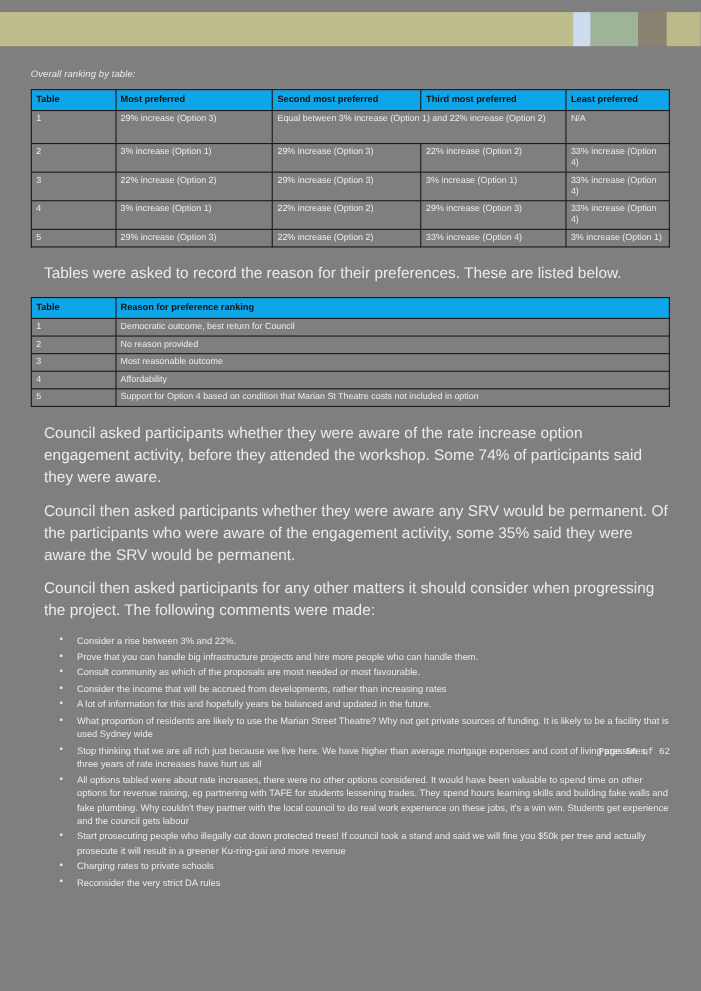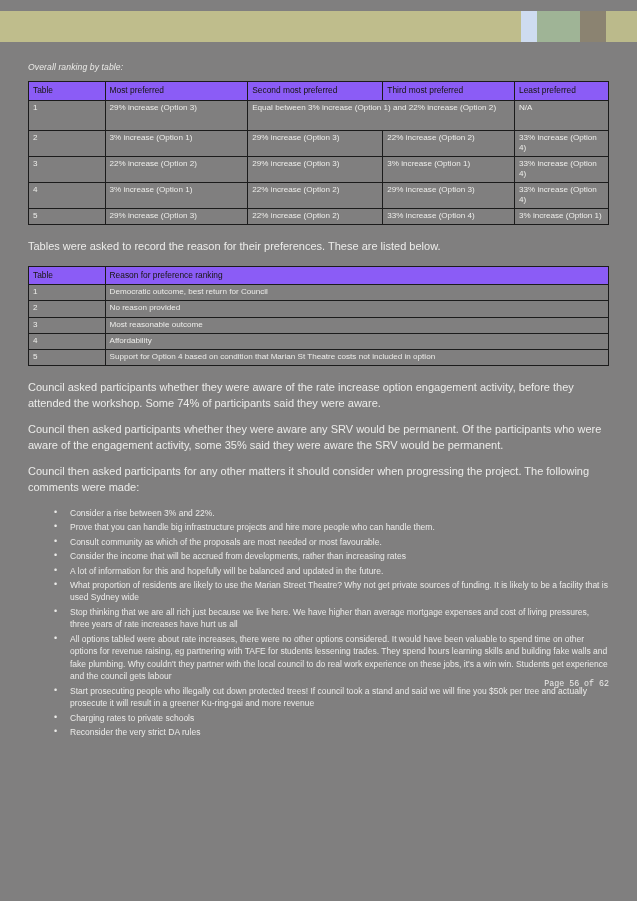--- a/index.html
+++ b/index.html
@@ -63,23 +63,23 @@
   table.doc-table th,
   table.doc-table td {
     border: 1px solid #1b1b1b;
     padding: 2px 4px 3px 4px;
     vertical-align: top;
     font-size: 8.1px;
     line-height: 1.25;
     text-align: left;
   }
   table.doc-table th {
-    background: #8b5cf6;
+    background: #0ea5e9;
     color: #15150f;
-    font-weight: normal;
+    font-weight: bold;
     font-size: 8.4px;
     padding-top: 3px;
     padding-bottom: 4px;
   }
   table.doc-table td {
     background: transparent;
     color: #ededea;
   }
 
   
@@ -90,23 +90,23 @@
   .t1 col.c5 { width: 16.2%; }
 
   
   .t2 col.c1 { width: 13.2%; }
   .t2 col.c2 { width: 86.8%; }
 
   .t1 tbody tr.tall td { height: 24px; }
 
   
   p.body-text {
-    font-size: 11px;
+    font-size: 14px;
     line-height: 1.42;
-    margin: 0 0 11px 0;
+    margin: 0 0 11px 12px;
     color: #ececea;
   }
 
   
   ul.comments {
     list-style: none;
     margin: 4px 0 0 0;
     padding: 0;
   }
   ul.comments li {
@@ -246,21 +246,21 @@
 
   <p class="body-text">Council asked participants whether they were aware of the rate increase option engagement activity, before they attended the workshop. Some 74% of participants said they were aware.</p>
   <p class="body-text">Council then asked participants whether they were aware any SRV would be permanent. Of the participants who were aware of the engagement activity, some 35% said they were aware the SRV would be permanent.</p>
   <p class="body-text">Council then asked participants for any other matters it should consider when progressing the project. The following comments were made:</p>
 
   <ul class="comments">
     <li>Consider a rise between 3% and 22%.</li>
     <li>Prove that you can handle big infrastructure projects and hire more people who can handle them.</li>
     <li>Consult community as which of the proposals are most needed or most favourable.</li>
     <li>Consider the income that will be accrued from developments, rather than increasing rates</li>
-    <li>A lot of information for this and hopefully will be balanced and updated in the future.</li>
+    <li>A lot of information for this and hopefully years be balanced and updated in the future.</li>
     <li>What proportion of residents are likely to use the Marian Street Theatre? Why not get private sources of funding. It is likely to be a facility that is used Sydney wide</li>
     <li>Stop thinking that we are all rich just because we live here. We have higher than average mortgage expenses and cost of living pressures, three years of rate increases have hurt us all</li>
     <li>All options tabled were about rate increases, there were no other options considered. It would have been valuable to spend time on other options for revenue raising, eg partnering with TAFE for students lessening trades. They spend hours learning skills and building fake walls and fake plumbing. Why couldn't they partner with the local council to do real work experience on these jobs, it's a win win. Students get experience and the council gets labour</li>
     <li>Start prosecuting people who illegally cut down protected trees! If council took a stand and said we will fine you $50k per tree and actually prosecute it will result in a greener Ku-ring-gai and more revenue</li>
     <li>Charging rates to private schools</li>
     <li>Reconsider the very strict DA rules</li>
   </ul>
 
   <div class="footer">Page 56 of 62</div>
 

